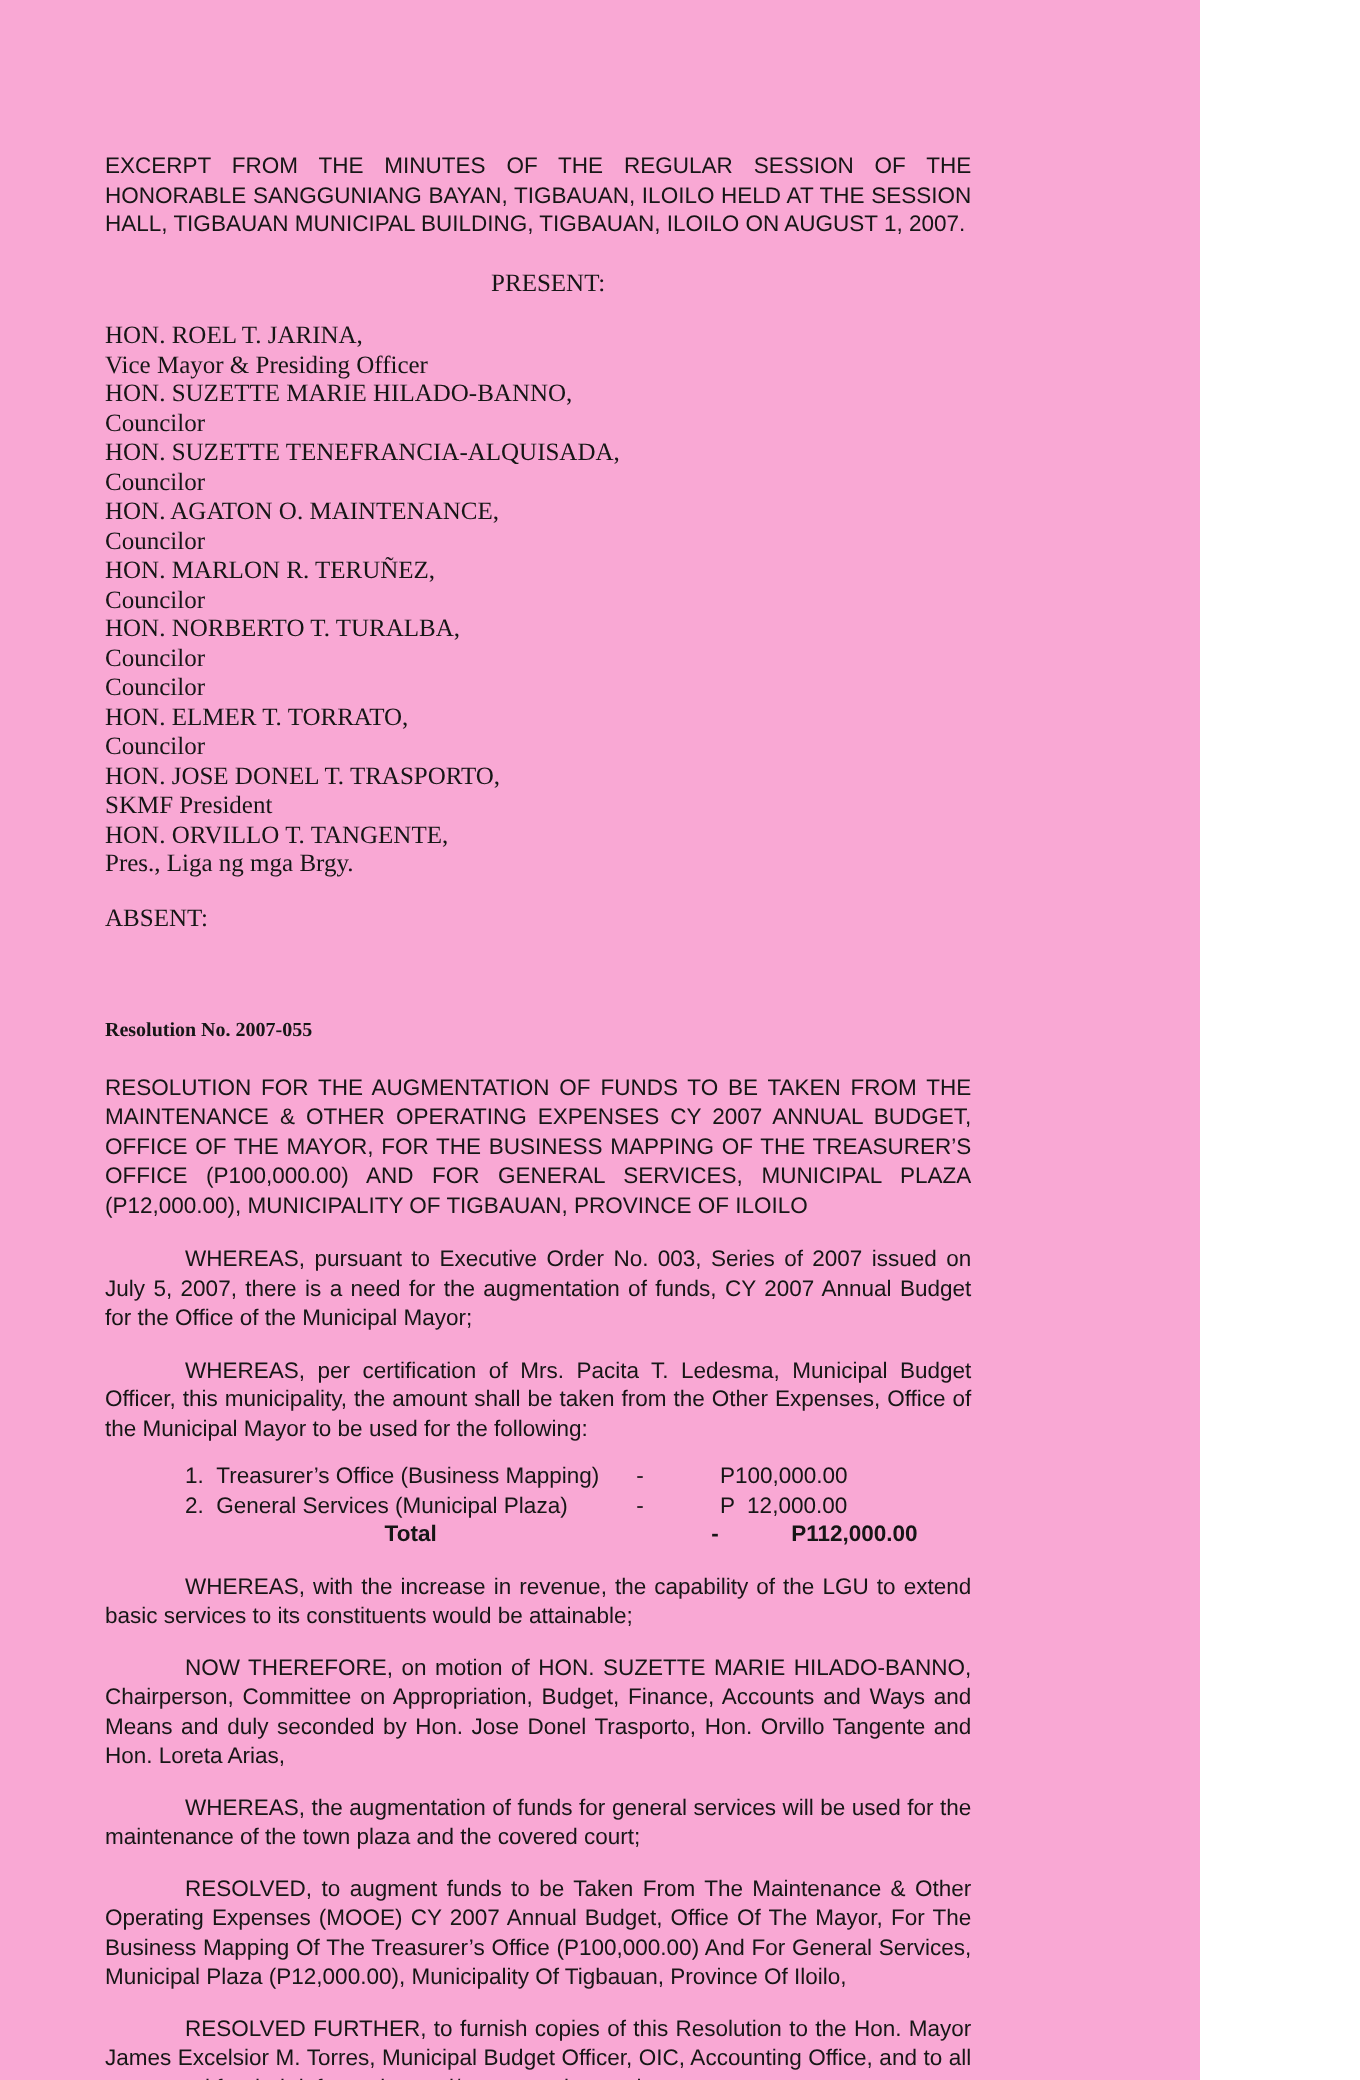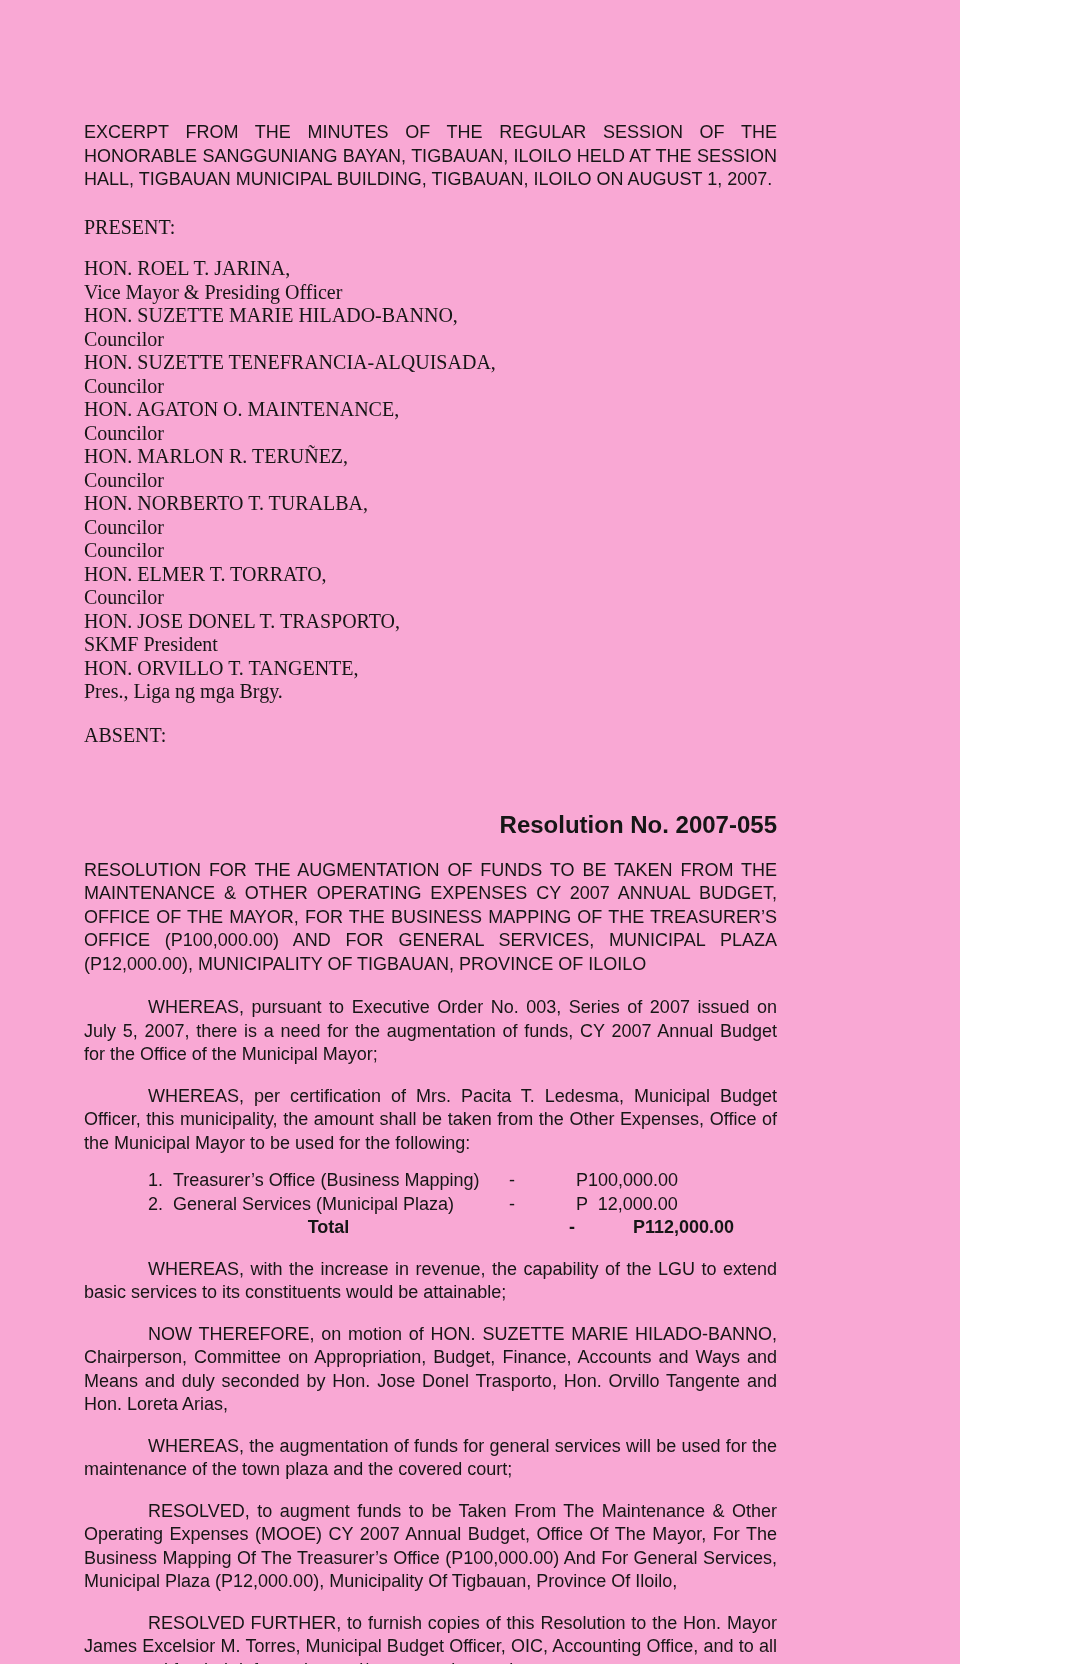--- a/index.html
+++ b/index.html
@@ -22,21 +22,22 @@
   }
   .sans-just {
     margin: 0;
     text-align: justify;
   }
   .serif {
     font-family: "Liberation Serif", serif;
     font-size: 20px;
   }
   .present-label {
-    margin: 24px 0 0 0;
+    margin: 24px 0 0 16px;
+    text-align: center;
   }
   .attendance {
     margin-top: 18px;
   }
   .att-row {
     display: flex;
     flex-direction: column;
   }
   .att-name {
     width: 524px;
@@ -46,23 +47,23 @@
     flex: 1 1 auto;
   }
   .absent-label {
     margin: 20px 0 0 0;
   }
   .absent-row {
     margin-top: 20px;
   }
   .res-no {
     margin: 66px 0 0 0;
-    text-align: right;
-    font-family: Liberation Sans, sans-serif;
-    font-size: 24px;
+    text-align: left;
+    font-family: Liberation Serif, serif;
+    font-size: 16px;
     font-weight: bold;
   }
   .title-para {
     margin-top: 22px;
   }
   .para {
     margin: 0;
     margin-top: 18px;
     text-align: justify;
     text-indent: 64px;

